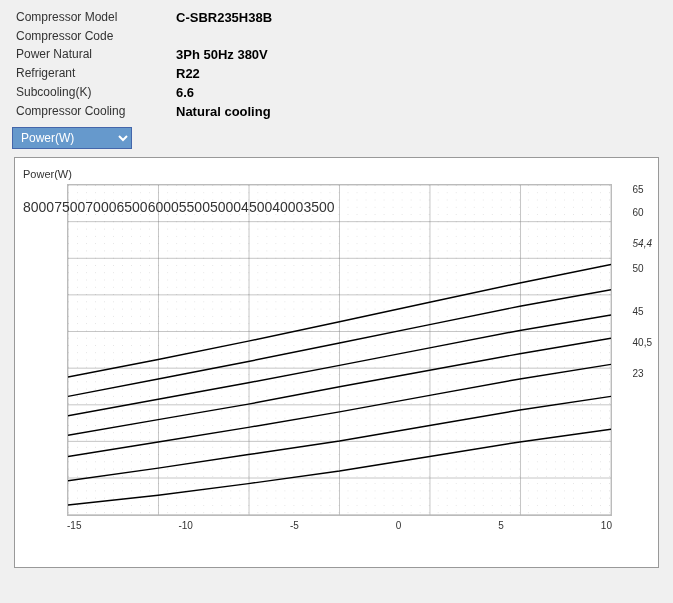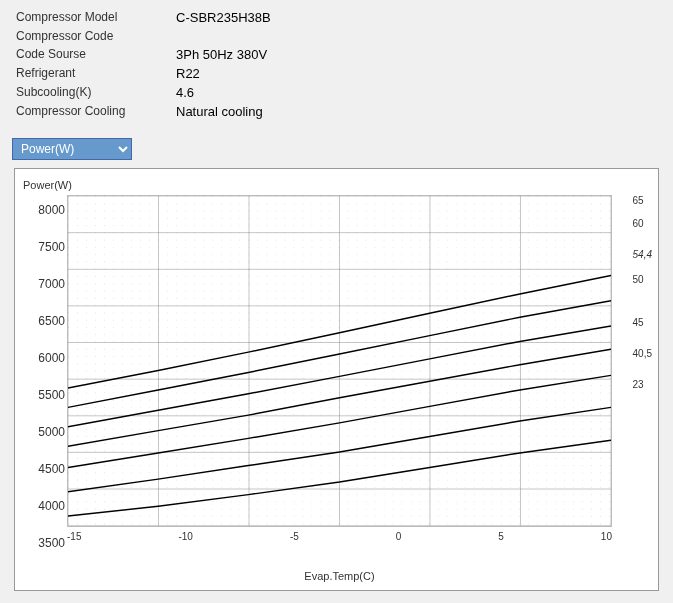--- a/index.html
+++ b/index.html
@@ -10,34 +10,34 @@
       width: 673px;
       min-height: 603px;
     }
     .main-container {
       background: #f0f0f0;
       padding: 8px 12px;
     }
     .info-table {
       width: 100%;
       border-collapse: collapse;
-      margin-bottom: 17px;
+      margin-bottom: 6px;
     }
     .info-table td {
       padding: 2px 4px;
       vertical-align: top;
     }
     .info-table td:first-child {
       color: #333;
       width: 160px;
       font-size: 12px;
     }
     .info-table td:last-child {
       color: #000;
-      font-weight: normal;
+      font-weight: bold;
       font-size: 13px;
     }
     .dropdown-container {
       margin-bottom: 8px;
     }
     .dropdown-select {
       background: #6699cc;
       color: white;
       border: 1px solid #4466aa;
       padding: 2px 4px;
@@ -65,26 +65,25 @@
     }
     .x-axis-label {
       text-align: center;
       font-size: 11px;
       color: #333;
       margin-top: 2px;
     }
     .y-axis-ticks {
       position: absolute;
       left: -44px;
-      top: 8px;
+      top: 15px;
       height: 100%;
       display: flex;
-      flex-direction: column;
       justify-content: space-between;
-      font-size: 12px;
+      font-size: 14px;
       color: #333;
       text-align: right;
       width: 42px;
     }
     .x-axis-ticks {
       display: flex;
       justify-content: space-between;
       font-size: 10px;
       color: #333;
       margin-top: 2px;
@@ -99,30 +98,30 @@
     <tbody>
         <tr>
       <td>Compressor Model</td>
       <td>C-SBR235H38B</td>
     </tr>
     <tr>
       <td>Compressor Code</td>
       <td></td>
     </tr>
     <tr>
-      <td>Code Sourse</td>
+      <td>Power Natural</td>
       <td>3Ph  50Hz  380V</td>
     </tr>
     <tr>
       <td>Refrigerant</td>
       <td>R22</td>
     </tr>
     <tr>
       <td>Subcooling(K)</td>
-      <td>4.6</td>
+      <td>6.6</td>
     </tr>
     <tr>
       <td>Compressor Cooling</td>
       <td>Natural cooling</td>
     </tr>
   </tbody>
     </table>
 
   <div class="dropdown-container">
     <select class="dropdown-select">
@@ -209,15 +208,14 @@
       <div class="x-axis-ticks" style="margin-top:4px;align-items:flex-end;">
         <span>-15</span>
         <span>-10</span>
         <span>-5</span>
         <span>0</span>
         <span>5</span>
         <span>10</span>
       </div>
     </div>
 
-    <div class="x-axis-label" style="margin-left:48px; margin-right:42px;">Evap.Temp(C)</div>
   </div>
 </div>
 
 </body></html>

